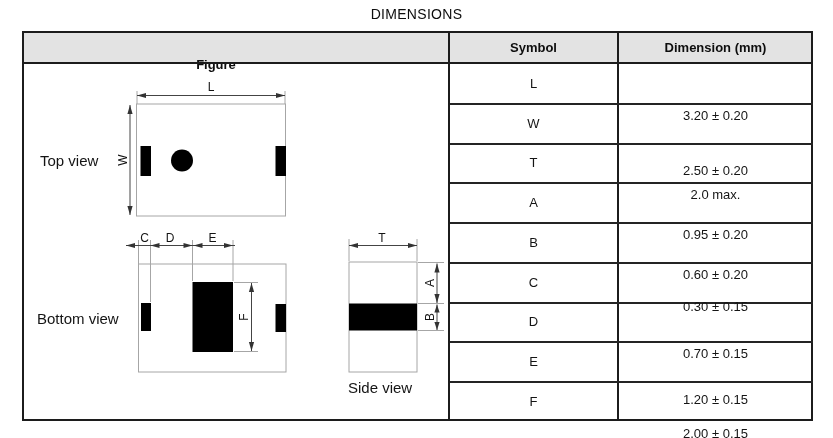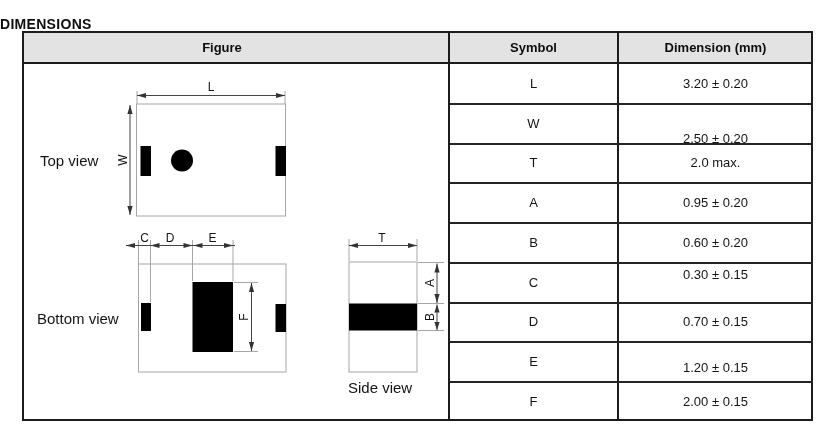--- a/index.html
+++ b/index.html
@@ -1,57 +1,57 @@
 <!DOCTYPE html>
 <html><head>
 <meta charset="utf-8">
 <style>
   html,body{margin:0;padding:0;background:#fff;}
   .page{
     position:relative;width:833px;height:438px;background:#ffffff;overflow:hidden;
     font-family:"Liberation Sans",sans-serif;color:#111;
   }
   .title{
-    position:absolute;left:0;top:6px;width:833px;text-align:left;
-    font-size:14px;font-weight:bold;letter-spacing:.3px;color:#0d0d0d;margin-top:10px;
+    position:absolute;left:0;top:6px;width:833px;text-align:center;
+    font-size:14px;font-weight:normal;letter-spacing:.3px;color:#0d0d0d;
   }
   .tbl-frame{
     position:absolute;left:22px;top:31px;width:791px;height:390px;
     border:2px solid #1c1c1c;box-sizing:border-box;
   }
   .hdr-bg{position:absolute;left:24px;top:33px;width:787px;height:30px;background:#e3e3e3;}
   .hdr-cell{
     position:absolute;top:32px;height:31px;display:flex;align-items:center;justify-content:center;
     font-size:13px;font-weight:bold;color:#0d0d0d;
   }
   .vline{position:absolute;top:31px;height:390px;width:2px;background:#1c1c1c;}
   .hline-hdr{position:absolute;left:22px;top:62px;width:791px;height:2px;background:#1c1c1c;}
   .rline{position:absolute;left:450px;width:363px;height:1.5px;background:#242424;}
   .cell{
     position:absolute;display:flex;align-items:center;justify-content:center;
     font-size:13px;color:#141414;
   }
   .sym{left:450px;width:167px;}
-  .dim{left:618px;width:195px;}
+  .dim{left:618px;width:195px;margin-top:32px;}
   svg text{font-family:"Liberation Sans",sans-serif;}
   .fig-dim{font-size:12px;fill:#141414;}
   .fig-view{font-size:15px;fill:#141414;}
 </style>
 </head>
 <body>
 
 <div class="page">
 
   <div class="title">DIMENSIONS</div>
 
   <div>
     <div class="tbl-frame"></div>
     <div class="hdr-bg"></div>
 
-    <div class="hdr-cell" style="left:36px;width:372px;">Figure</div>
+    <div class="hdr-cell" style="left:30px;width:372px;margin-top:17px;">Figure</div>
     <div class="hdr-cell" style="left:450px;width:167px;border-radius:12px;">Symbol</div>
     <div class="hdr-cell" style="left:618px;width:195px;">Dimension (mm)</div>
 
     <div class="hline-hdr"></div>
     <div class="vline" style="left:448px;"></div>
     <div class="vline" style="left:616.5px;"></div>
 
     <div class="rline" style="top:103px;"></div>
     <div class="rline" style="top:143px;"></div>
     <div class="rline" style="top:182px;"></div>

